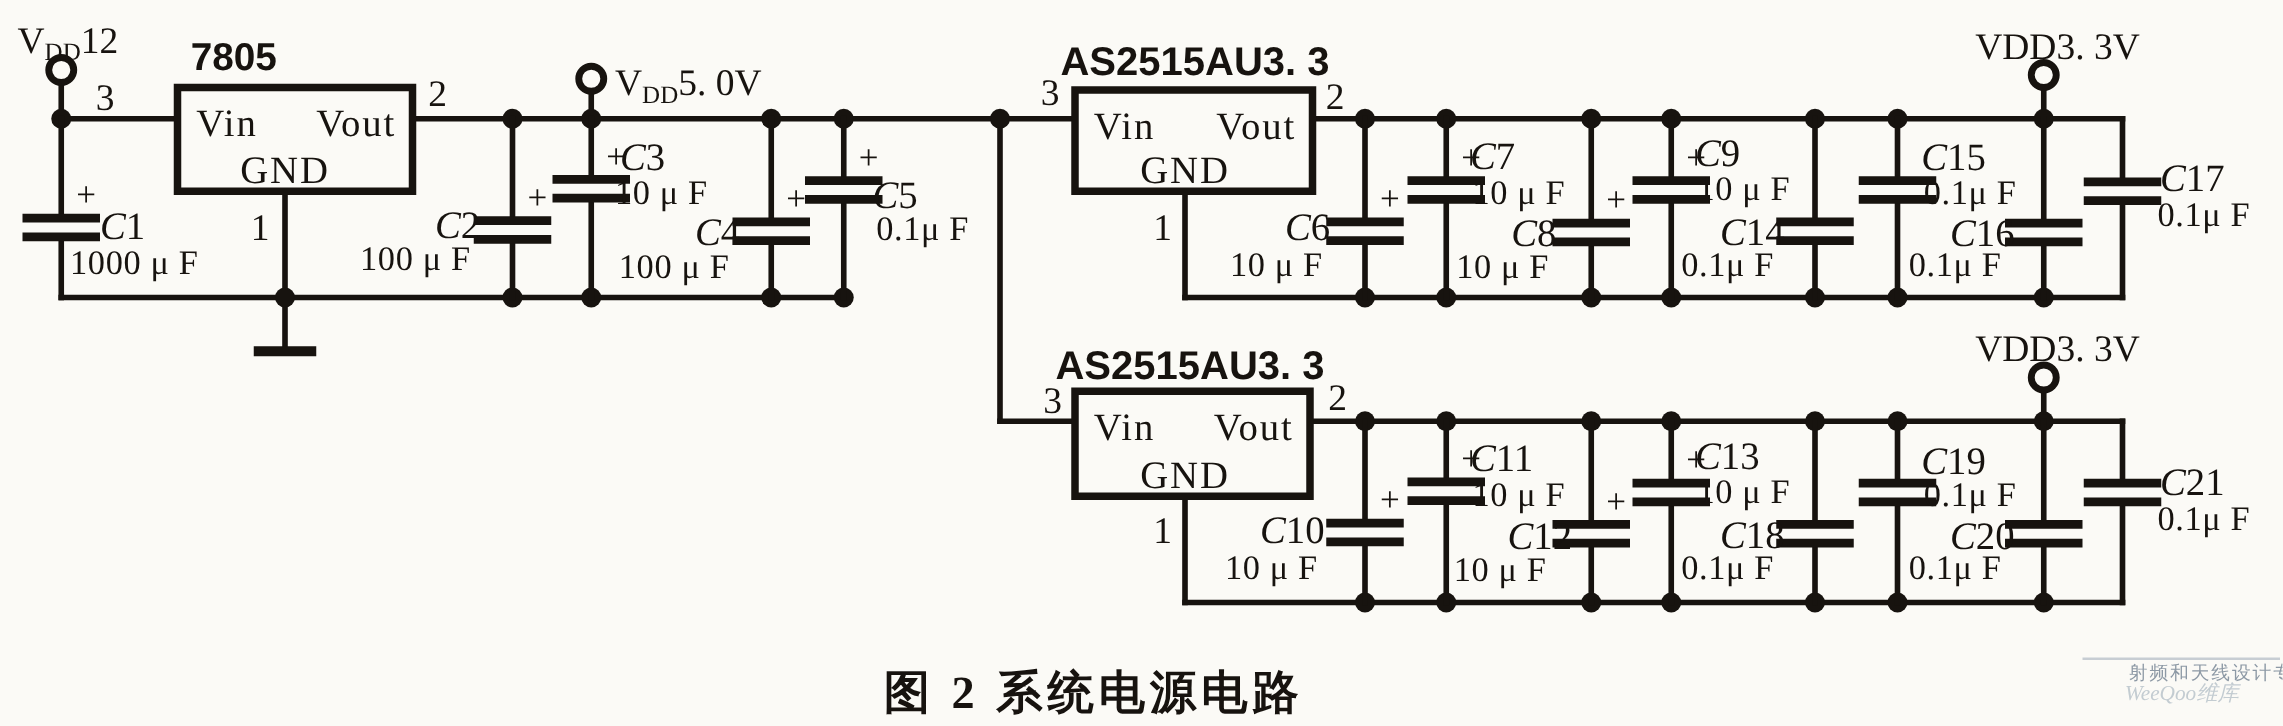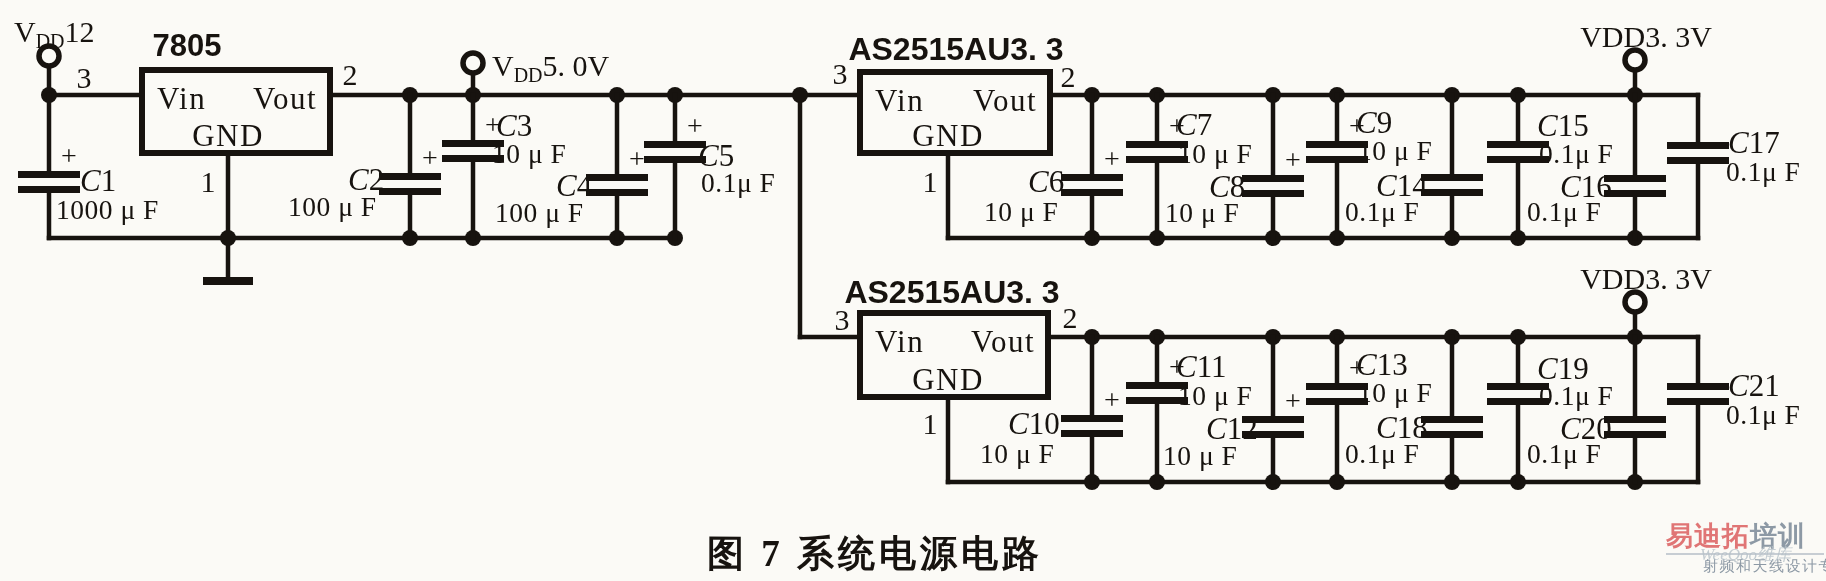--- a/index.html
+++ b/index.html
@@ -312,22 +312,19 @@
     <g>
       <line x1="1698" y1="337" x2="1698" y2="383" stroke="#17130f" stroke-width="4.5" stroke-linecap="square"></line>
       <line x1="1698" y1="405" x2="1698" y2="482" stroke="#17130f" stroke-width="4.5" stroke-linecap="square"></line>
       <rect x="1667" y="383" width="62" height="7" fill="#17130f"></rect>
       <rect x="1667" y="398" width="62" height="7" fill="#17130f"></rect>
       <text x="1728" y="396" font-size="31"><tspan font-style="italic">C</tspan><tspan>21</tspan></text>
       <text x="1726" y="424" font-size="27.5" letter-spacing="0.5">0.1μ F</text>
     </g>
   </svg>
 
-<div class="caption">图 7 系统电源电路</div>
+<div class="caption">图 2 系统电源电路</div>
 
 <div class="wm">
-  <div class="wm-brand">
-    <span id="wm-red" style="color: rgb(224, 117, 117);">易迪拓</span><span id="wm-gray" style="color: rgb(141, 153, 165);">培训</span>
-  </div>
   <div class="wm-rule"></div>
   <div class="wm-tagline" id="wm-tagline" style="color: rgb(141, 153, 165); margin-left: 37px;">射频和天线设计专家</div>
   <div class="wm-overlay" id="wm-overlay" style="color: rgb(182, 193, 201);">WeeQoo维库</div>
 </div>
 
 </body></html>

